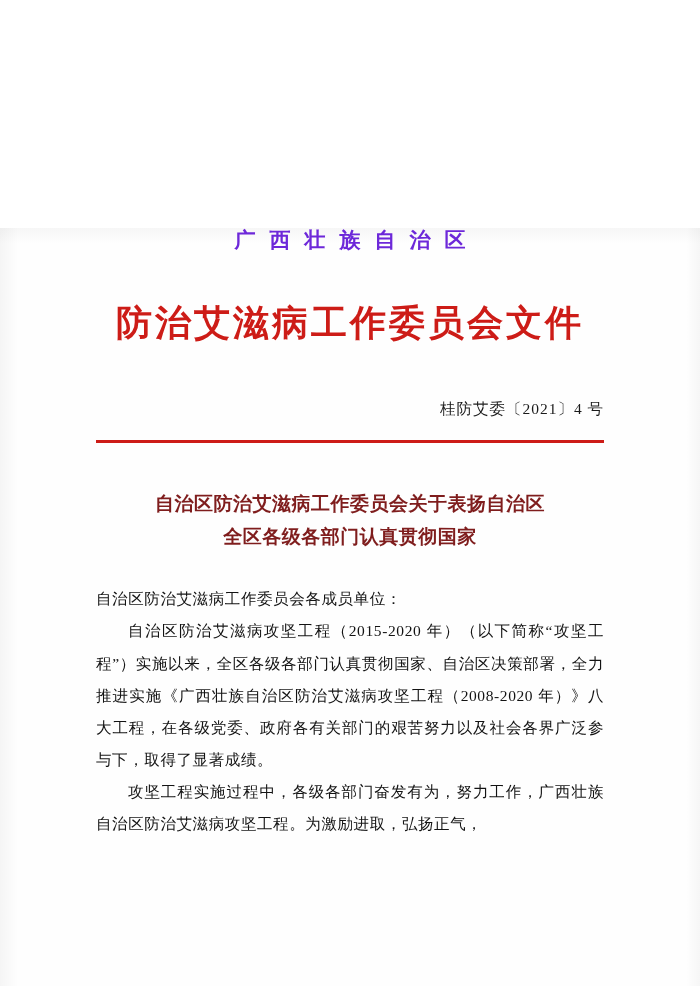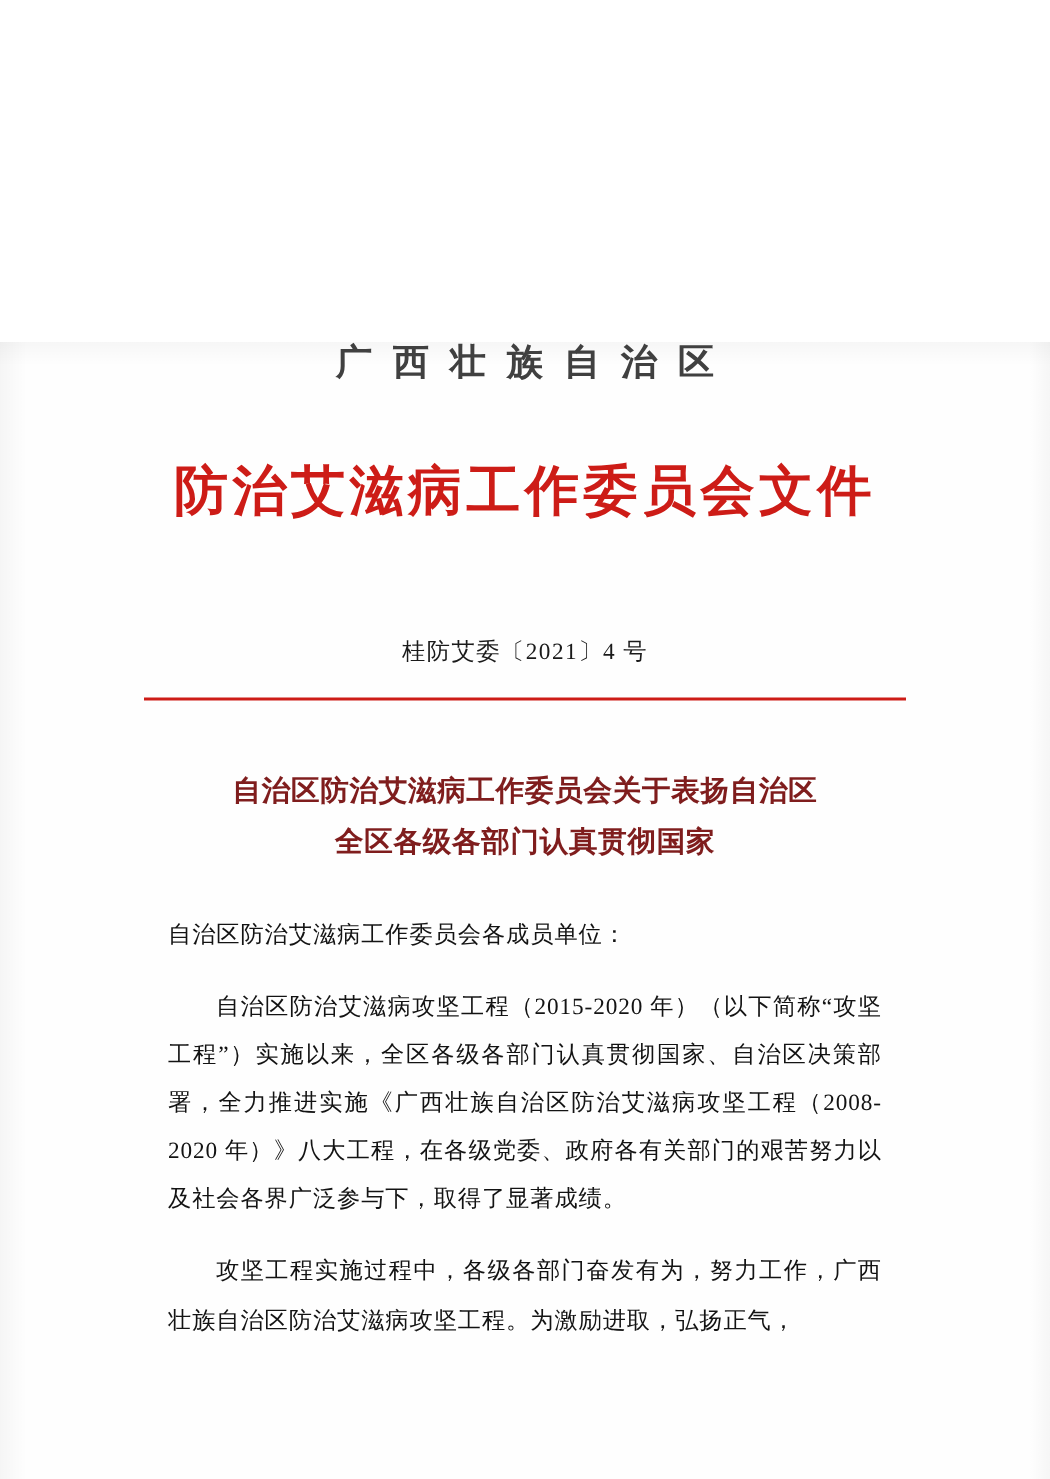--- a/index.html
+++ b/index.html
@@ -40,37 +40,37 @@
   }
 
   .masthead {
     text-align: center;
     color: #cf1f1a;
     font-family: "Liberation Serif", "DejaVu Serif", serif;
     font-weight: bold;
   }
   .masthead-line1 {
     margin-top: 228px;
-    font-size: 24px;
+    font-size: 21px;
     letter-spacing: 14px;
     text-indent: 14px;
     line-height: 1.2;
-    color: #404040;
+    color: #6d28d9;
   }
   .masthead-line2 {
     margin-top: 49px;
     font-size: 36px;
     letter-spacing: 3px;
     line-height: 1.2;
     color: #cd1c17;
   }
 
   .doc-number {
-    text-align: center;
-    margin-top: 75px;
+    text-align: right;
+    margin-top: 54px;
     font-size: 15.5px;
     color: #1a1a1a;
     letter-spacing: 1px;
   }
 
   .red-rule {
     margin: 20px auto 0 auto;
     width: 508px;
     height: 2.5px;
     background: #cd1c17;
@@ -89,21 +89,21 @@
 
   .content {
     margin-top: 30px;
     font-size: 15.5px;
     line-height: 2.07;
     color: #131313;
     text-align: justify;
     letter-spacing: 0.6px;
   }
   .para {
-    margin: 16px;
+    margin: 0;
     text-indent: 0;
   }
   .para.indent {
     text-indent: 32px;
   }
 </style>
 </head>
 <body>
 
 <div class="page">

